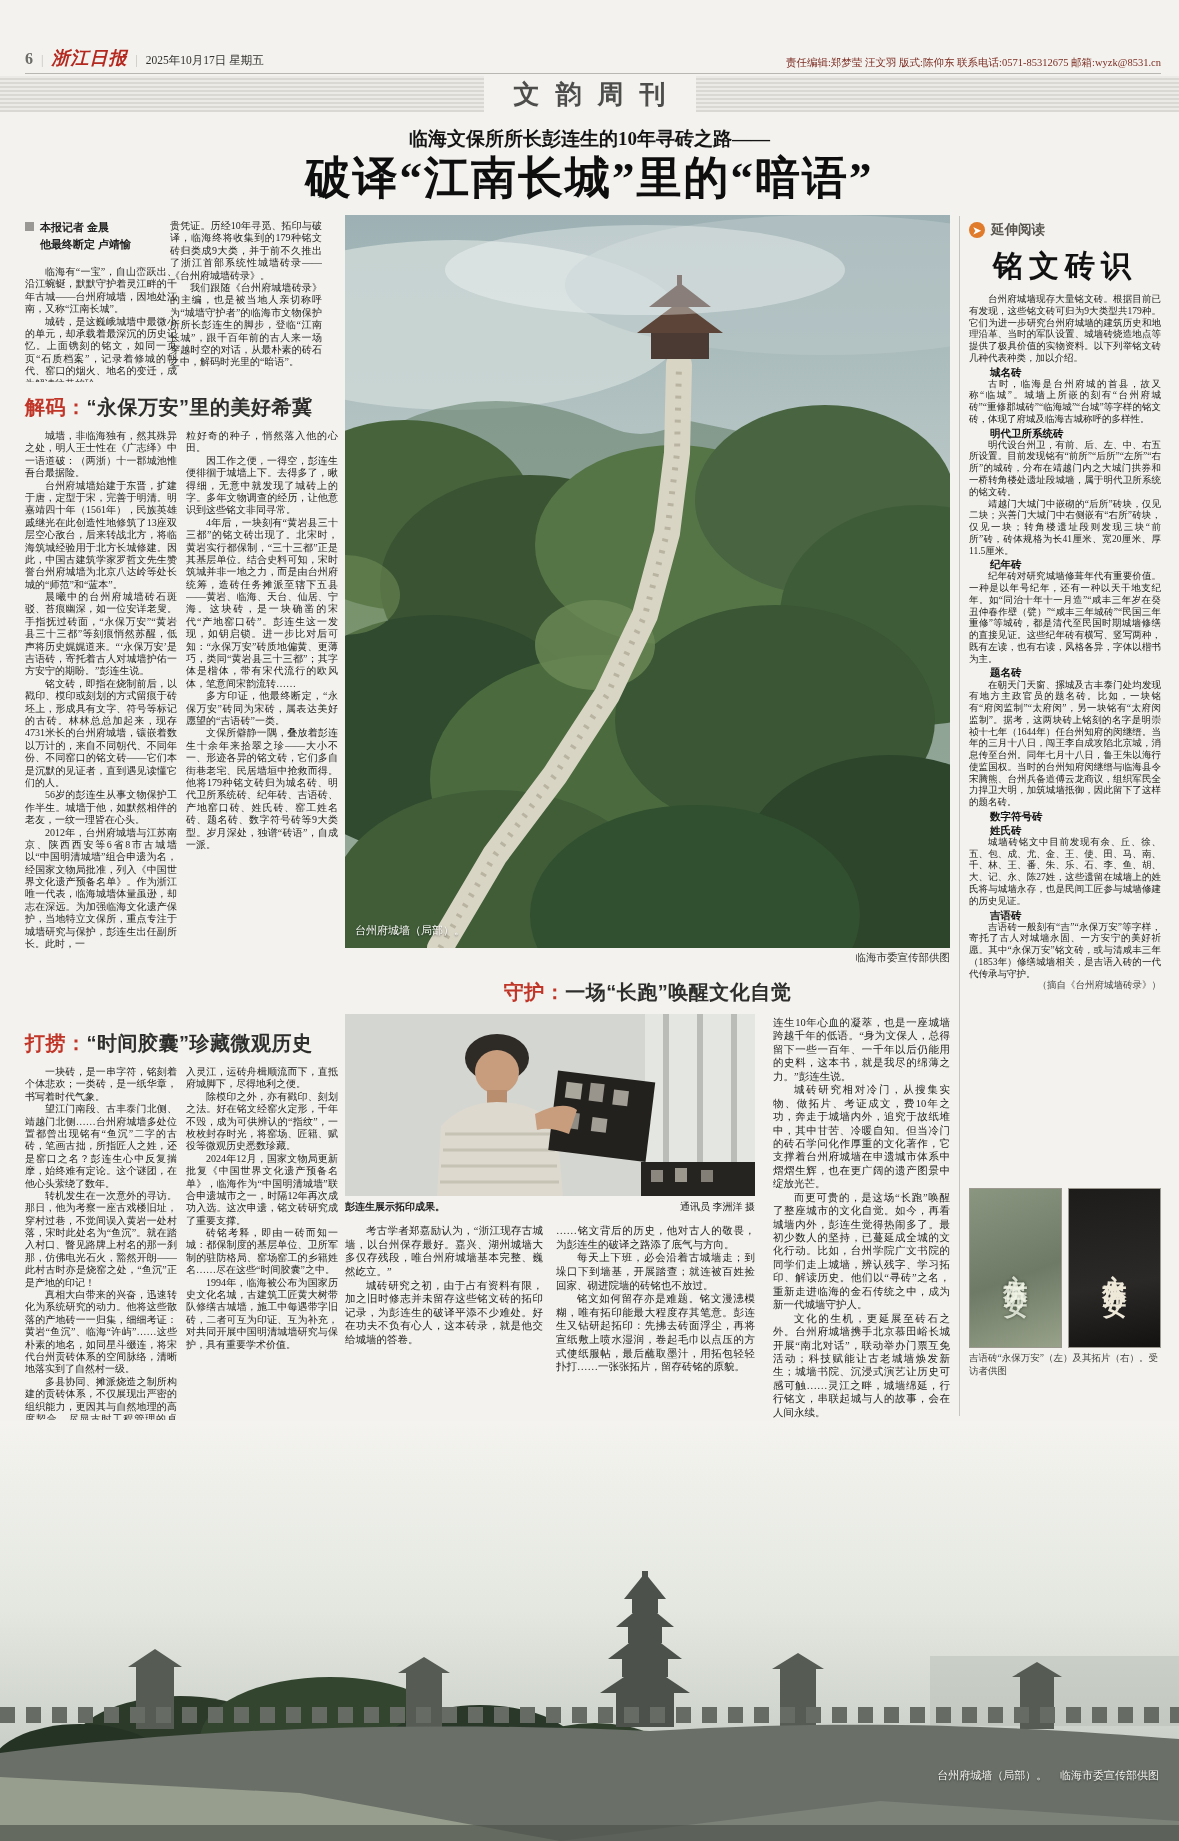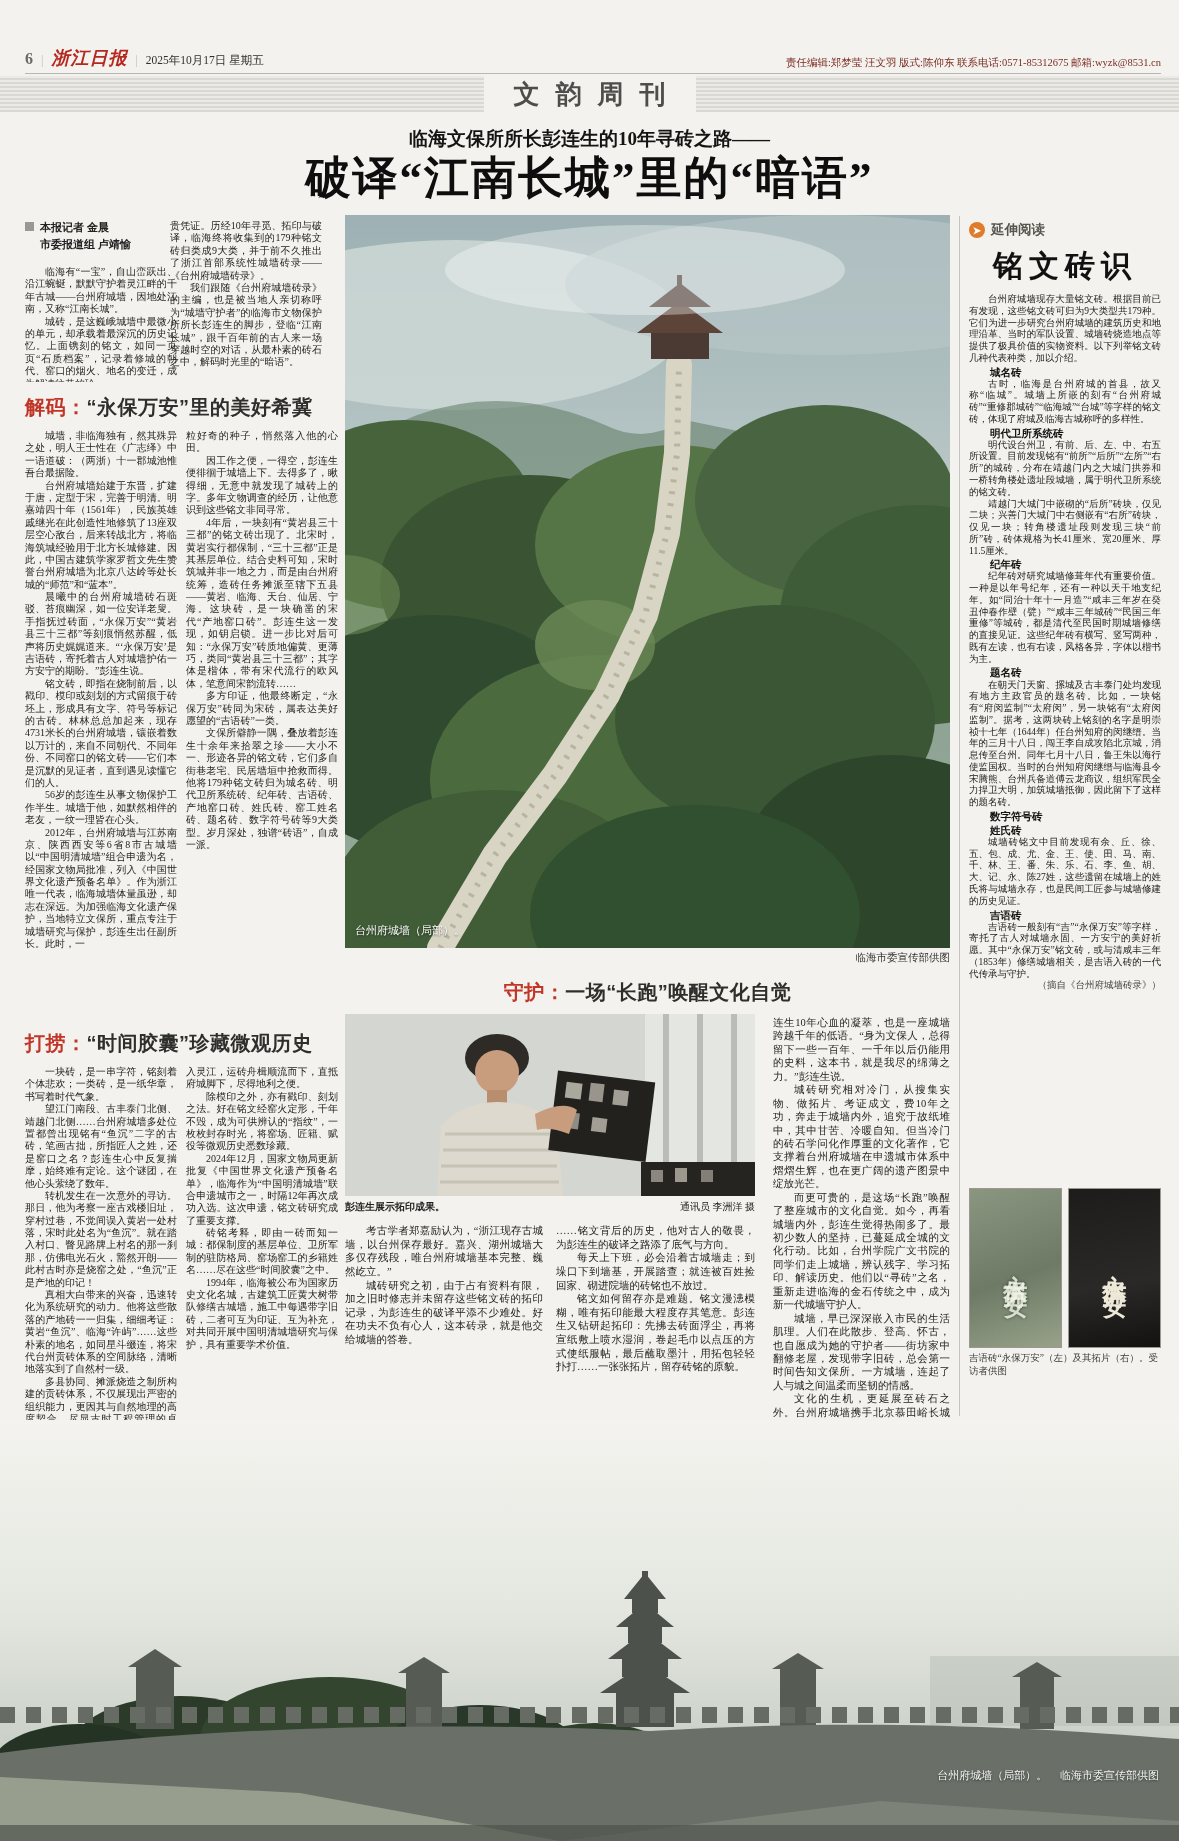--- a/index.html
+++ b/index.html
@@ -96,21 +96,21 @@
     <span class="banner-text">文韵周刊</span>
   </div>
 
   <div class="kicker">临海文保所所长彭连生的10年寻砖之路——</div>
   <h1 class="main-title">破译“江南长城”里的“暗语”</h1>
 
   <div class="byline">
     <span class="byline-sq"></span>
     <div>
       <div>本报记者 金晨</div>
-      <div>市委报道组 卢靖愉</div>
+      <div>他最终断定 卢靖愉</div>
     </div>
   </div>
 
   <div class="col" style="left:25px;top:266px;width:152px;height:116px;">
     <p>临海有“一宝”，自山峦跃出、沿江蜿蜒，默默守护着灵江畔的千年古城——台州府城墙，因地处江南，又称“江南长城”。</p>
     <p>城砖，是这巍峨城墙中最微小的单元，却承载着最深沉的历史记忆。上面镌刻的铭文，如同一页页“石质档案”，记录着修城的朝代、窑口的烟火、地名的变迁，成为解读往昔的珍</p>
   </div>
   <div class="col" style="left:170px;top:220px;width:152px;height:162px;">
     <p class="cont">贵凭证。历经10年寻觅、拓印与破译，临海终将收集到的179种铭文砖归类成9大类，并于前不久推出了浙江首部系统性城墙砖录——《台州府城墙砖录》。</p>
     <p>我们跟随《台州府城墙砖录》的主编，也是被当地人亲切称呼为“城墙守护者”的临海市文物保护所所长彭连生的脚步，登临“江南长城”，跟千百年前的古人来一场穿越时空的对话，从最朴素的砖石之中，解码时光里的“暗语”。</p>
@@ -235,21 +235,20 @@
   </div>
   <div class="col" style="left:556px;top:1224px;width:199px;height:196px;font-size:10.5px;line-height:1.3;">
     <p class="cont">……铭文背后的历史，他对古人的敬畏，为彭连生的破译之路添了底气与方向。</p>
     <p>每天上下班，必会沿着古城墙走；到垛口下到墙基，开展踏查；就连被百姓捡回家、砌进院墙的砖铭也不放过。</p>
     <p>铭文如何留存亦是难题。铭文漫漶模糊，唯有拓印能最大程度存其笔意。彭连生又钻研起拓印：先拂去砖面浮尘，再将宣纸敷上喷水湿润，卷起毛巾以点压的方式使纸服帖，最后蘸取墨汁，用拓包轻轻扑打……一张张拓片，留存砖铭的原貌。</p>
   </div>
   <div class="col" style="left:773px;top:1016px;width:177px;height:404px;font-size:10.5px;line-height:1.28;">
     <p class="cont">连生10年心血的凝萃，也是一座城墙跨越千年的低语。“身为文保人，总得留下一些一百年、一千年以后仍能用的史料，这本书，就是我尽的绵薄之力。”彭连生说。</p>
     <p>城砖研究相对冷门，从搜集实物、做拓片、考证成文，费10年之功，奔走于城墙内外，追究于故纸堆中，其中甘苦、冷暖自知。但当冷门的砖石学问化作厚重的文化著作，它支撑着台州府城墙在申遗城市体系中熠熠生辉，也在更广阔的遗产图景中绽放光芒。</p>
     <p>而更可贵的，是这场“长跑”唤醒了整座城市的文化自觉。如今，再看城墙内外，彭连生觉得热闹多了。最初少数人的坚持，已蔓延成全城的文化行动。比如，台州学院广文书院的同学们走上城墙，辨认残字、学习拓印、解读历史。他们以“寻砖”之名，重新走进临海的金石传统之中，成为新一代城墙守护人。</p>
-    <p>城墙，早已深深嵌入市民的生活肌理。人们在此散步、登高、怀古，也自愿成为她的守护者——街坊家中翻修老屋，发现带字旧砖，总会第一时间告知文保所。一方城墙，连起了人与城之间温柔而坚韧的情感。</p>
     <p>文化的生机，更延展至砖石之外。台州府城墙携手北京慕田峪长城开展“南北对话”，联动举办门票互免活动；科技赋能让古老城墙焕发新生；城墙书院、沉浸式演艺让历史可感可触……灵江之畔，城墙绵延，行行铭文，串联起城与人的故事，会在人间永续。</p>
   </div>
 
   <div class="v-rule"></div>
   <div class="sb-kicker">
     <span class="sb-kicker-icon">➤</span>
     <span>延伸阅读</span>
   </div>
   <h3 class="sb-title">铭文砖识</h3>
   <div class="sb-body">

